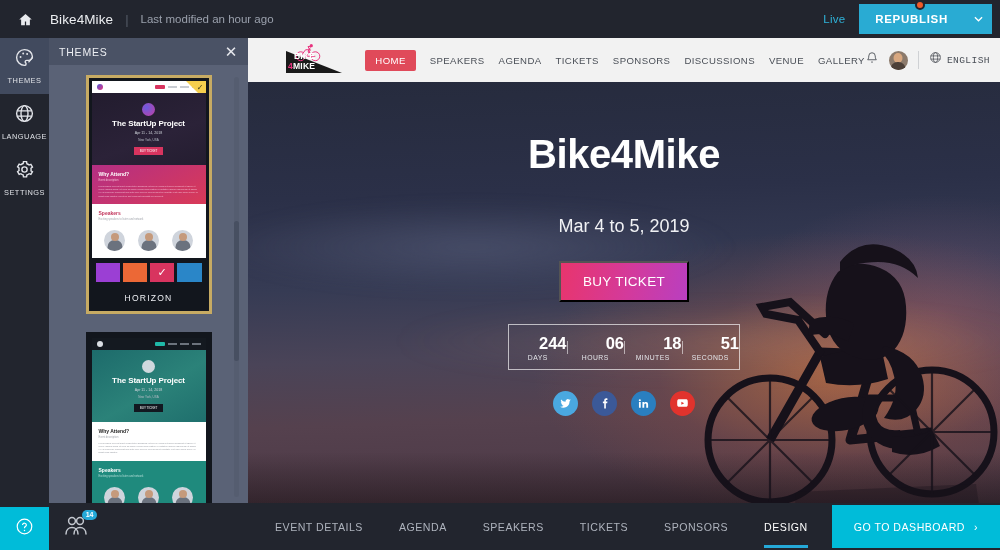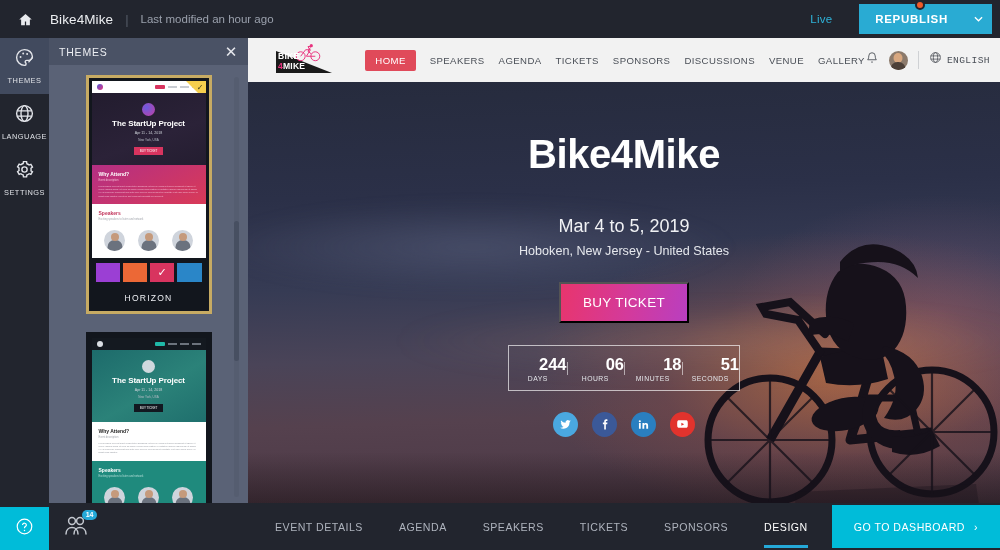--- a/index.html
+++ b/index.html
@@ -17,21 +17,21 @@
     padding: 0 8px 0 14px; z-index: 40;
   }
   .home-icon { width: 22px; height: 22px; display: flex; align-items: center; justify-content: center; }
   .home-icon svg { width: 15px; height: 15px; fill: #e8eaee; }
   .top-title {
     color: #eceef1; font-size: 13.5px; margin-left: 14px; letter-spacing: .1px;
   }
   .top-sep { color: #555b68; margin: 0 12px; font-size: 13px; }
   .top-sub { color: #9aa0ac; font-size: 11.5px; }
   .topbar-right { margin-left: auto; display: flex; align-items: center; }
-  .live-label { color: #2fb3d9; font-size: 11.5px; margin-right: 27px; letter-spacing: .2px; }
+  .live-label { color: #2fb3d9; font-size: 11.5px; margin-right: 14px; letter-spacing: .2px; }
   .republish-wrap { position: relative; display: flex; }
   .republish-btn {
     background: #29abd3; color: #fff; border: none;
     height: 30px; padding: 0 16px; font-size: 11.5px; font-weight: bold;
     letter-spacing: .7px; font-family: inherit; display: flex; align-items: center;
   }
   .republish-caret {
     background: #29abd3; width: 28px; display: flex; align-items: center; justify-content: center;
     color: #fff; font-size: 9px;
   }
@@ -136,21 +136,21 @@
   
   .preview {
     position: absolute; top: 38px; left: 248px; width: 752px; height: 474px;
     background: #1c1f2a; overflow: hidden; z-index: 10;
   }
   .site-nav {
     height: 44px; background: #f2f2f2; display: flex; align-items: center;
     padding: 0 10px 0 20px; position: relative; z-index: 5;
   }
   .site-logo {
-    width: 62px; height: 30px; position: relative; margin-left: 8px;
+    width: 62px; height: 30px; position: relative; margin-left: 18px; text-align: right;
   }
   .logo-tri {
     position: absolute; left: 0; top: 6px; width: 0; height: 0;
     border-left: 56px solid #1a1a1a; border-top: 22px solid transparent;
   }
   .logo-txt {
     position: absolute; left: 2px; top: 7px; color: #fff; font-size: 8.6px;
     font-weight: bold; line-height: 9.6px; letter-spacing: .2px; z-index: 2;
   }
   .logo-4 { color: #e8337e; }
@@ -507,21 +507,20 @@
           <g stroke="#16111a" stroke-width="2.2" opacity=".8" fill="none">
             <path d="M100 176 L100 300 M38 238 L162 238 M56 194 L144 282 M56 282 L144 194"></path>
             <path d="M262 168 L262 292 M200 230 L324 230 M218 186 L306 274 M218 274 L306 186"></path>
           </g>
         </svg>
       </div>
 
       <div class="hero-inner">
         <div class="hero-title">Bike4Mike</div>
         <div class="hero-date">Mar 4 to 5, 2019</div>
-        <div class="hero-loc">Hoboken, New Jersey - United States</div>
         <div><button class="buy-btn">BUY TICKET</button></div>
 
         <div class="countdown">
           <div class="cd-cell">
             <div class="cd-num">244</div>
             <div class="cd-lbl">DAYS</div>
           </div>
           <div class="cd-cell">
             <div class="cd-num">06</div>
             <div class="cd-lbl">HOURS</div>

